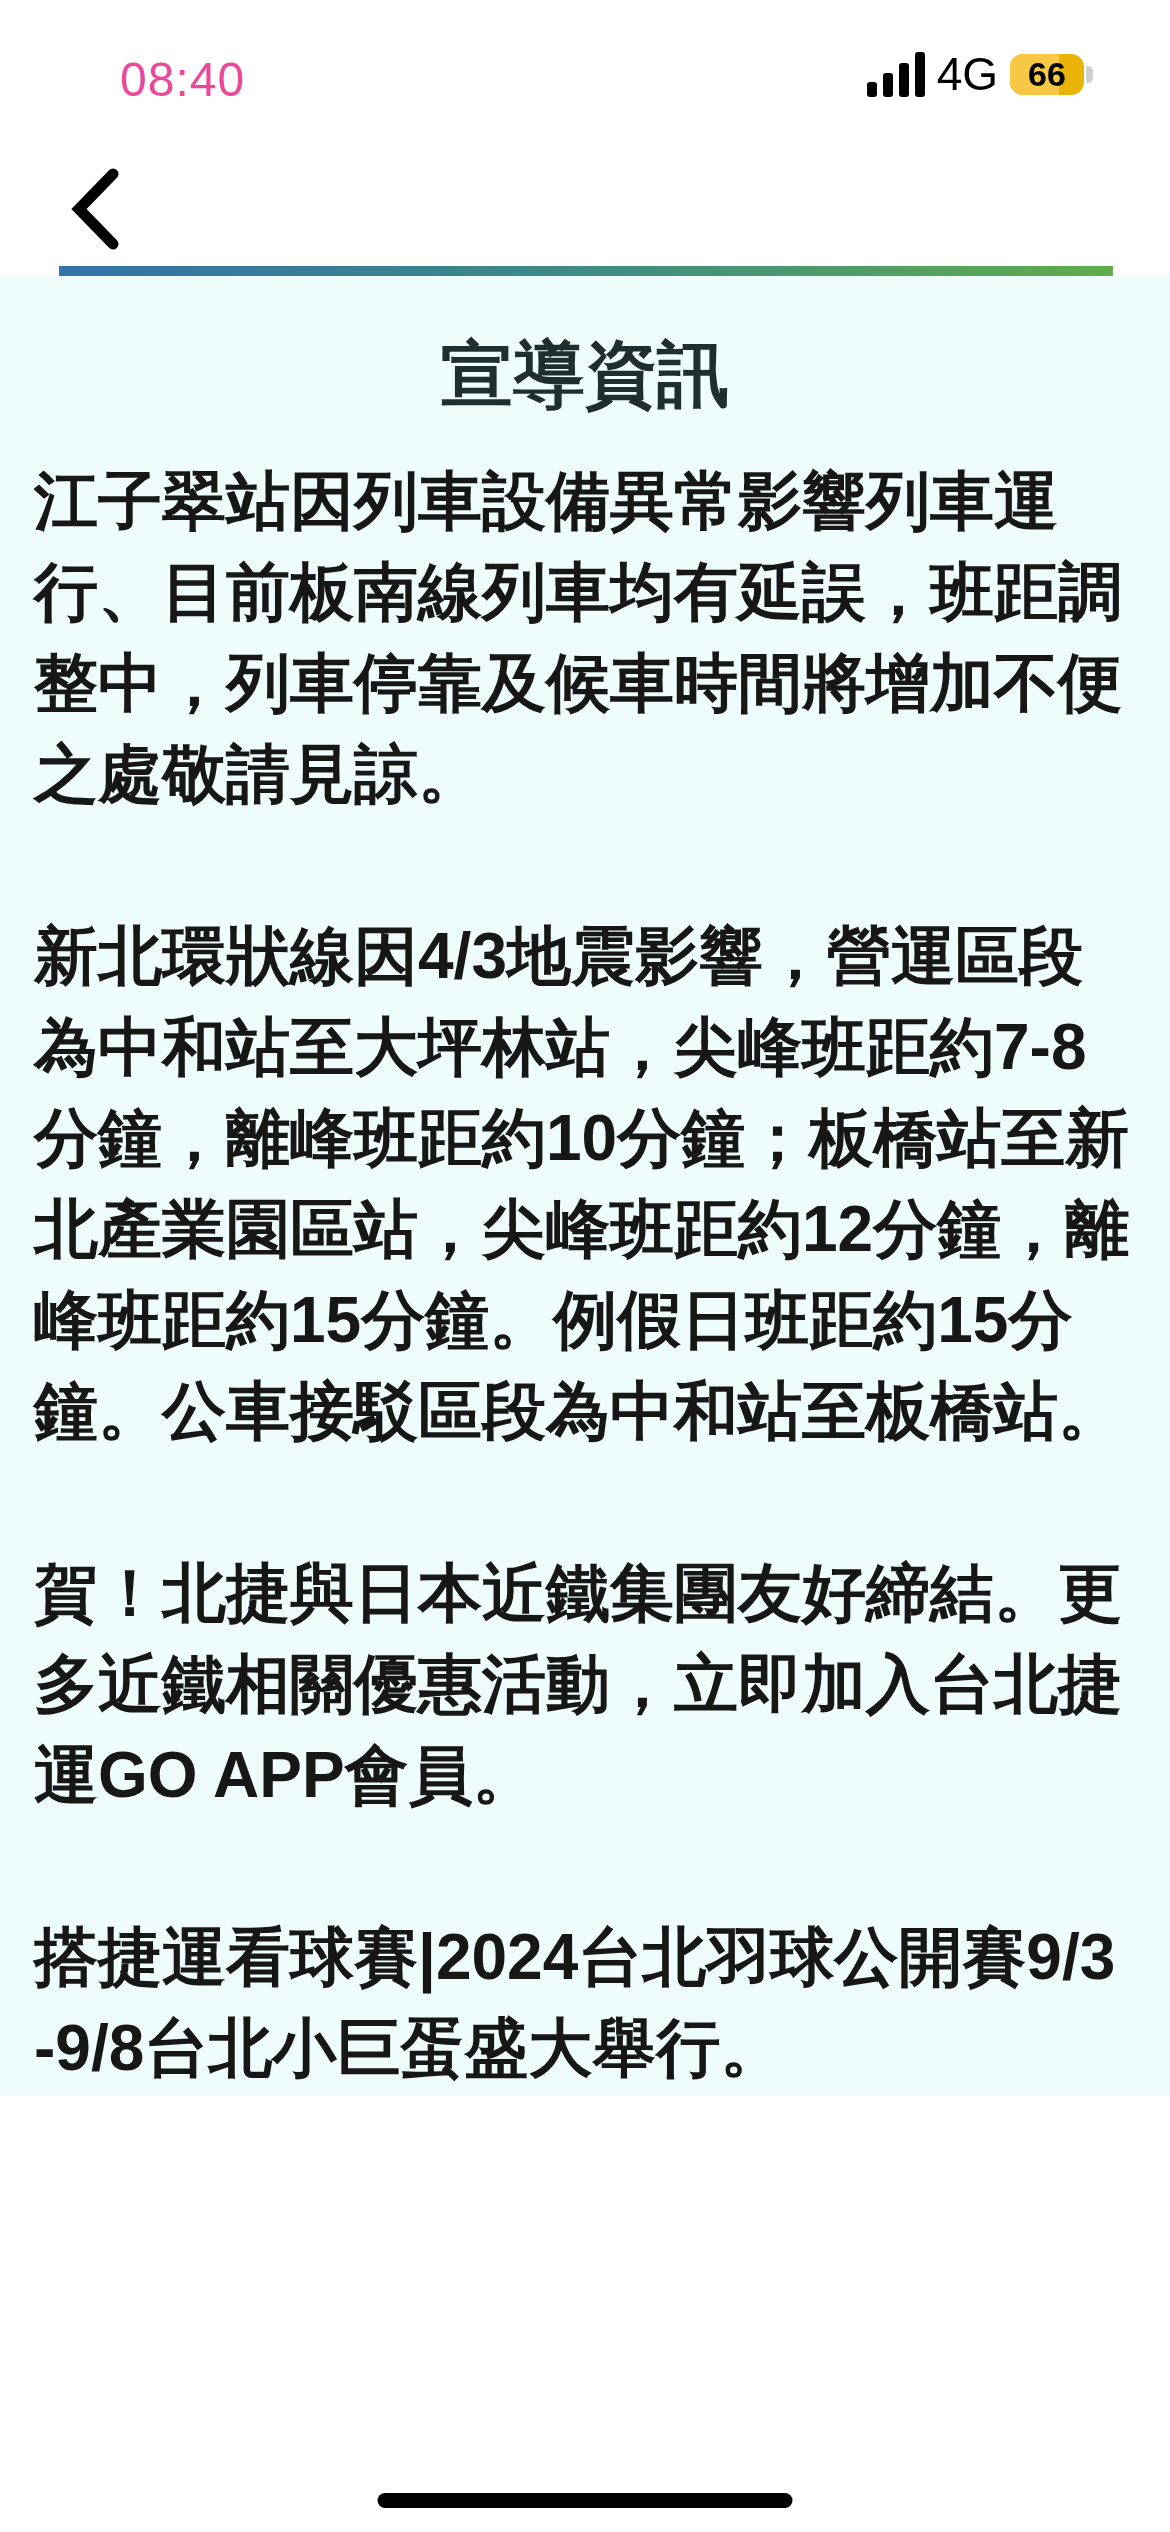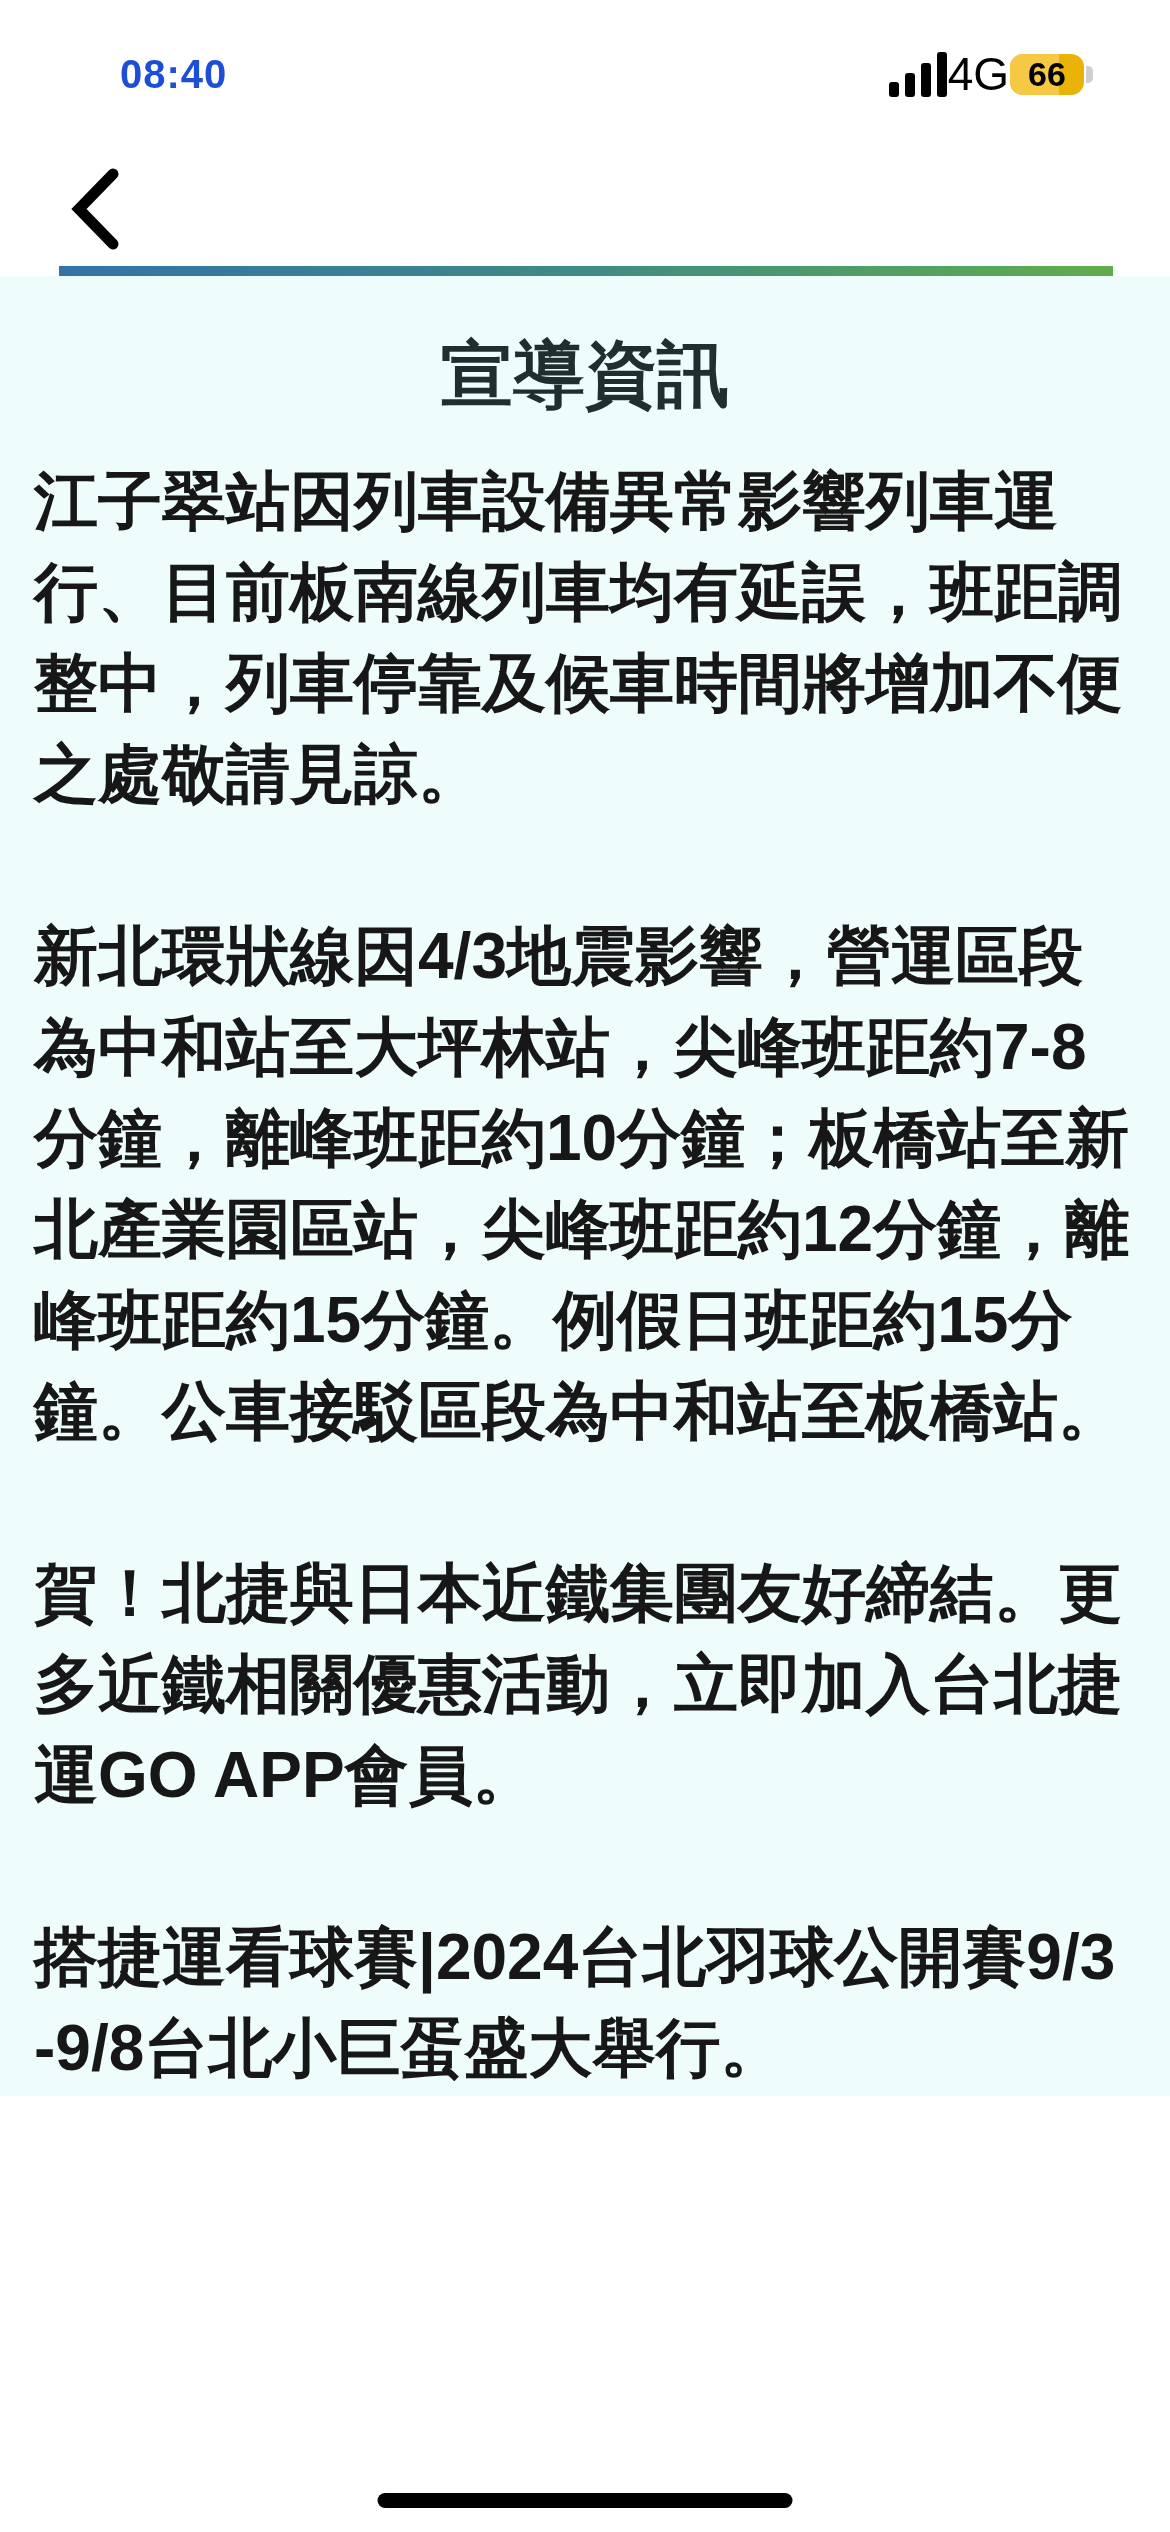--- a/index.html
+++ b/index.html
@@ -14,32 +14,32 @@
 
   
   .statusbar {
     position: absolute;
     top: 0; left: 0; right: 0;
     height: 130px;
   }
   .statusbar .time {
     position: absolute;
     left: 120px; top: 52px;
-    font-size: 40px;
-    font-weight: 700;
+    font-size: 48px;
+    font-weight: 400;
     letter-spacing: 1px;
-    color: #1d4ed8;
+    color: #ec4899;
   }
   .status-right {
     position: absolute;
     right: 77px; top: 50px;
     height: 48px;
     display: flex;
     align-items: center;
-    gap: 1px;
+    gap: 12px;
   }
   .signal-svg { display: block; }
   .network {
     font-size: 46px;
     font-weight: 400;
     color: #000;
     line-height: 1;
   }
   .battery-wrap { display: flex; align-items: center; }
   .battery {

